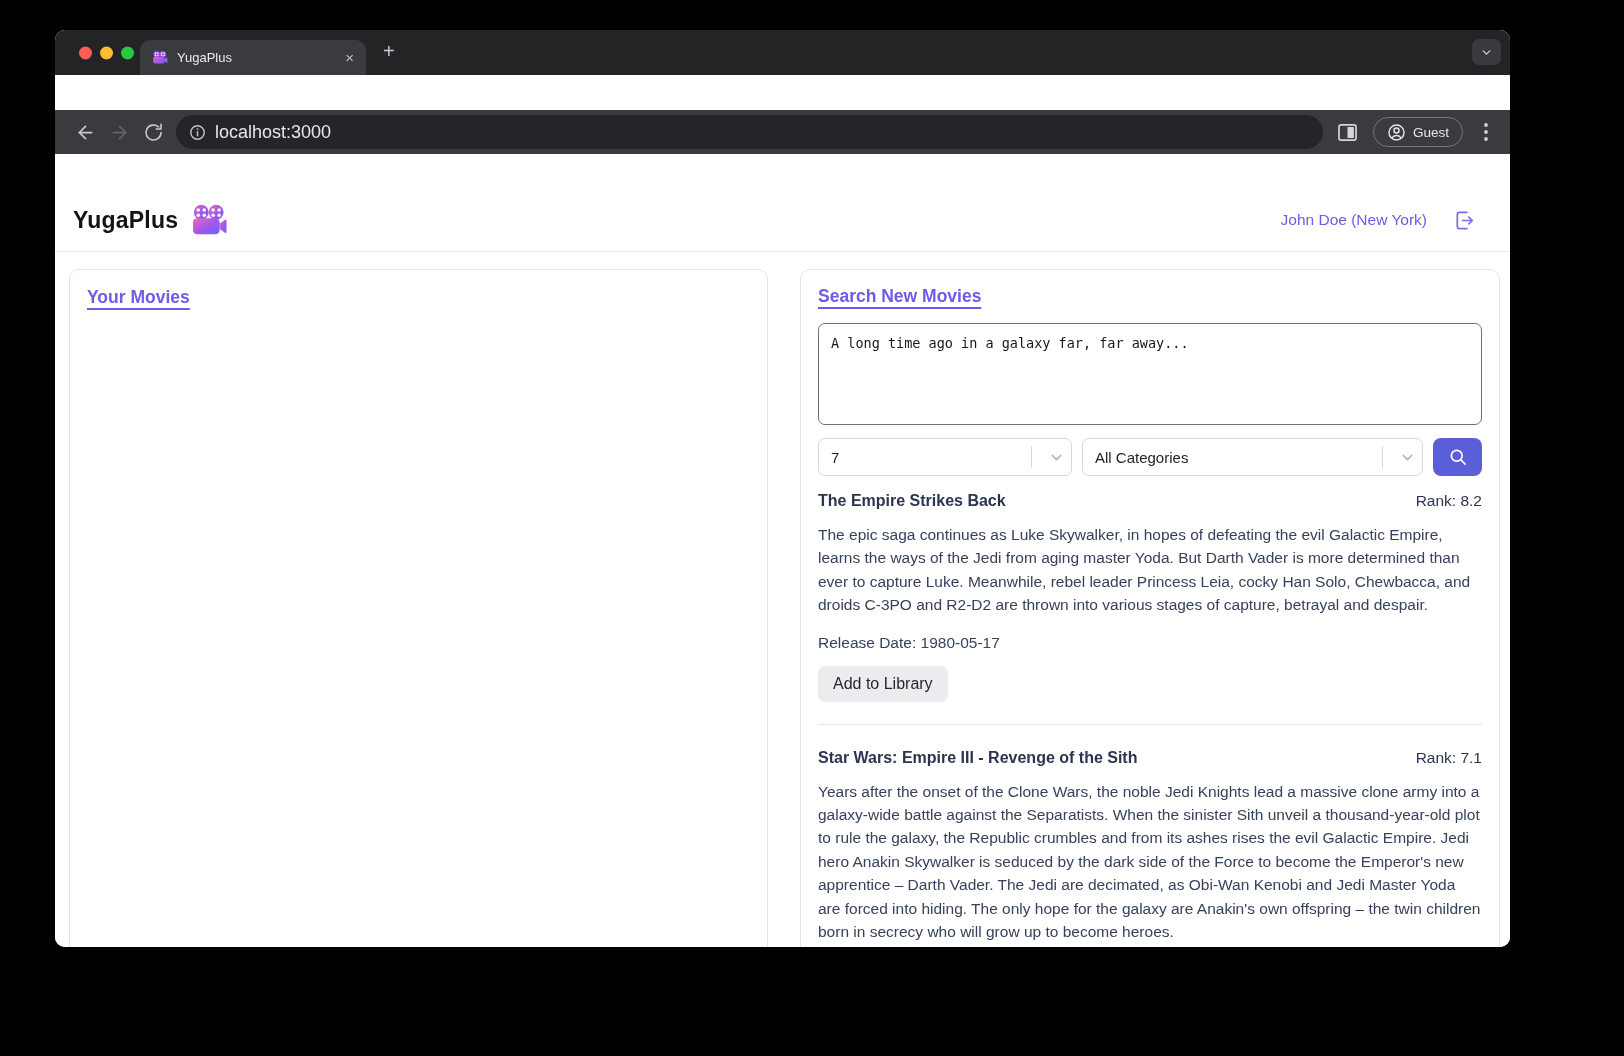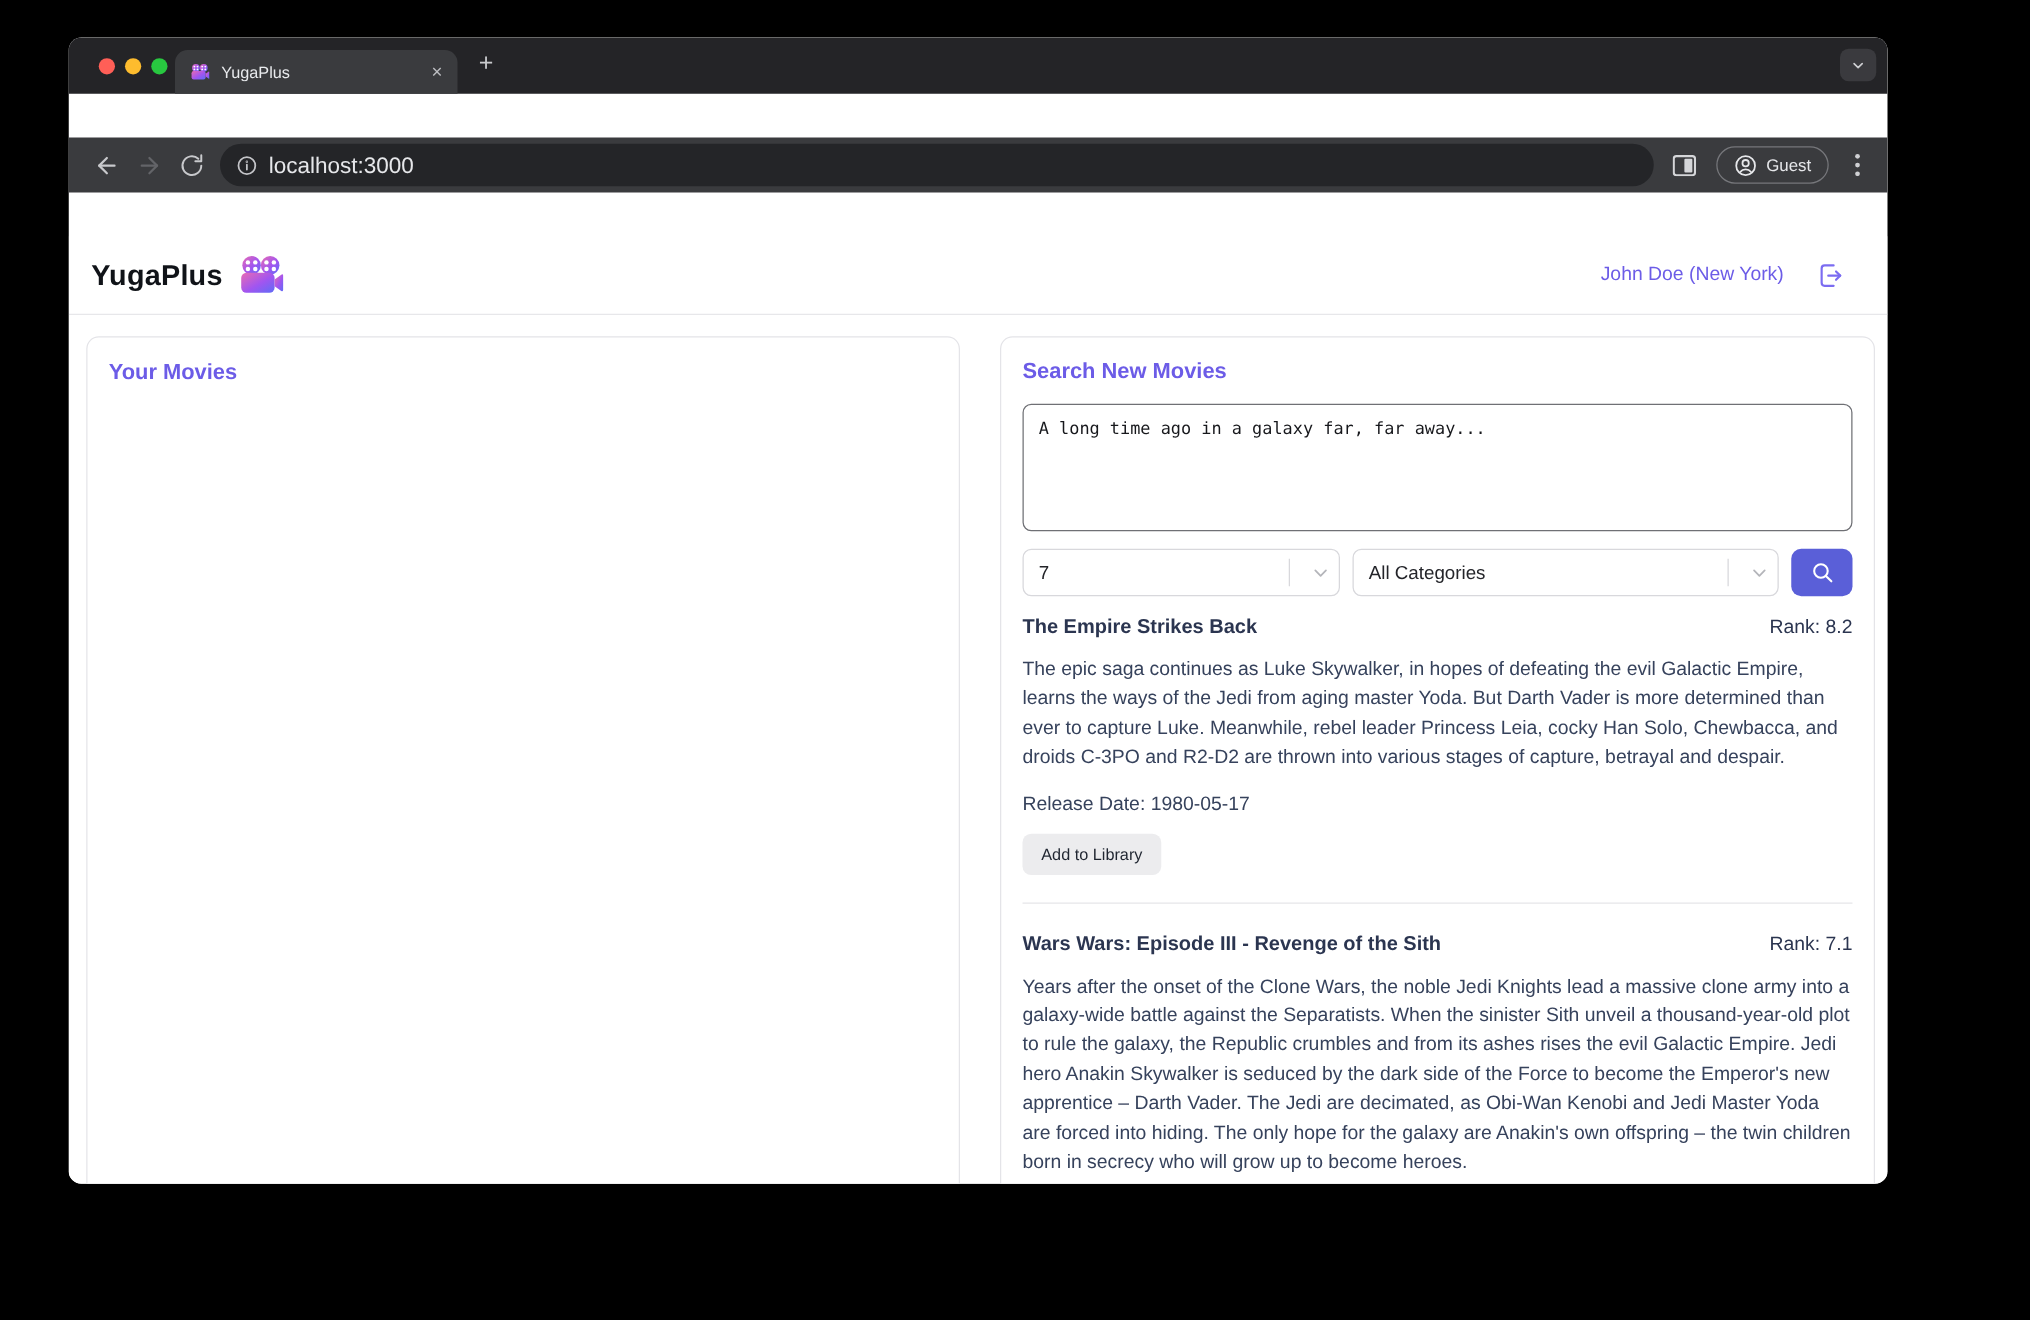--- a/index.html
+++ b/index.html
@@ -50,21 +50,21 @@
   .user-link { color:#6c5ce7; font-size:15.5px; cursor:pointer; }
   .logout { margin:0 16px 0 26px; display:flex; }
 
   .content { flex:1; display:flex; gap:32px; padding:17px 14px 0 14px; overflow:hidden; }
   .card { border:1px solid #e4e4e8; border-radius:10px; background:#fff; height:860px; }
   .card-left { width:699px; padding:17px; flex:0 0 auto; }
   .card-right { flex:1; padding:16px 17px; }
 
   .panel-title {
     display:inline-block; color:#6c5ce7; font-size:17.5px; font-weight:bold;
-    text-decoration-thickness:2px; text-underline-offset:5px;
+    text-decoration:underline; text-decoration-thickness:2px; text-underline-offset:5px;
   }
 
   .prompt-box {
     margin-top:16px; width:100%; height:102px; resize:none;
     border:1px solid #6f7075; border-radius:7px; padding:11px 12px;
     font-family:"DejaVu Sans Mono", monospace; font-size:13.5px; color:#17181c; outline:none;
   }
   .controls { margin-top:9px; display:flex; gap:10px; }
   .select { height:38px; border:1px solid #d8d8dc; border-radius:7px; display:flex; align-items:center; background:#fff; }
   .select-limit { width:254px; }
@@ -78,21 +78,21 @@
   }
 
   .result { margin-top:16px; }
   .result-head { display:flex; justify-content:space-between; align-items:baseline; }
   .movie-title { font-size:16px; font-weight:bold; color:#2b3550; }
   .movie-rank { font-size:15.5px; color:#2b3550;text-align:right; }
   .movie-desc { margin-top:13px; font-size:15.5px; line-height:1.51; color:#36425c; }
   .movie-release { margin-top:17px; font-size:15.5px; color:#36425c; }
   .add-btn {
     margin-top:14px; display:inline-block; background:#ececee; border:none; border-radius:7px;
-    padding:9px 15px; font-size:13px; color:#1f2530; font-family:"Liberation Sans", sans-serif; cursor:pointer;
+    padding:9px 15px; font-size:16px; color:#1f2530; font-family:"Liberation Sans", sans-serif; cursor:pointer;
   }
   .h-div { height:1px; background:#e6e6e9; margin:22px 0 24px 0; }
 </style>
 </head>
 <body>
 
 <svg width="0" height="0" style="position:absolute">
   <defs>
     <linearGradient id="camGrad" x1="0" y1="0" x2="1" y2="1">
       <stop offset="0" stop-color="#e86bb4"></stop>
@@ -258,21 +258,21 @@
           <div class="movie-desc">The epic saga continues as Luke Skywalker, in hopes of defeating the evil Galactic Empire, learns the ways of the Jedi from aging master Yoda. But Darth Vader is more determined than ever to capture Luke. Meanwhile, rebel leader Princess Leia, cocky Han Solo, Chewbacca, and droids C-3PO and R2-D2 are thrown into various stages of capture, betrayal and despair.</div>
           <div class="movie-release">Release Date: 1980-05-17</div>
           <button class="add-btn">Add to Library</button>
         </div>
 
         <div class="h-div"></div>
 
         
         <div class="result" style="margin-top:0">
           <div class="result-head">
-            <span class="movie-title">Wars Wars: Episode III - Revenge of the Sith</span>
+            <span class="movie-title">Star Wars: Empire III - Revenge of the Sith</span>
             <span class="movie-rank">Rank: 7.1</span>
           </div>
           <div class="movie-desc">Years after the onset of the Clone Wars, the noble Jedi Knights lead a massive clone army into a galaxy-wide battle against the Separatists. When the sinister Sith unveil a thousand-year-old plot to rule the galaxy, the Republic crumbles and from its ashes rises the evil Galactic Empire. Jedi hero Anakin Skywalker is seduced by the dark side of the Force to become the Emperor's new apprentice – Darth Vader. The Jedi are decimated, as Obi-Wan Kenobi and Jedi Master Yoda are forced into hiding. The only hope for the galaxy are Anakin's own offspring – the twin children born in secrecy who will grow up to become heroes.</div>
           <div class="movie-release">Release Date: 2005-05-17</div>
           <button class="add-btn">Add to Library</button>
         </div>
 
       </div>
     </div>
   </div>

